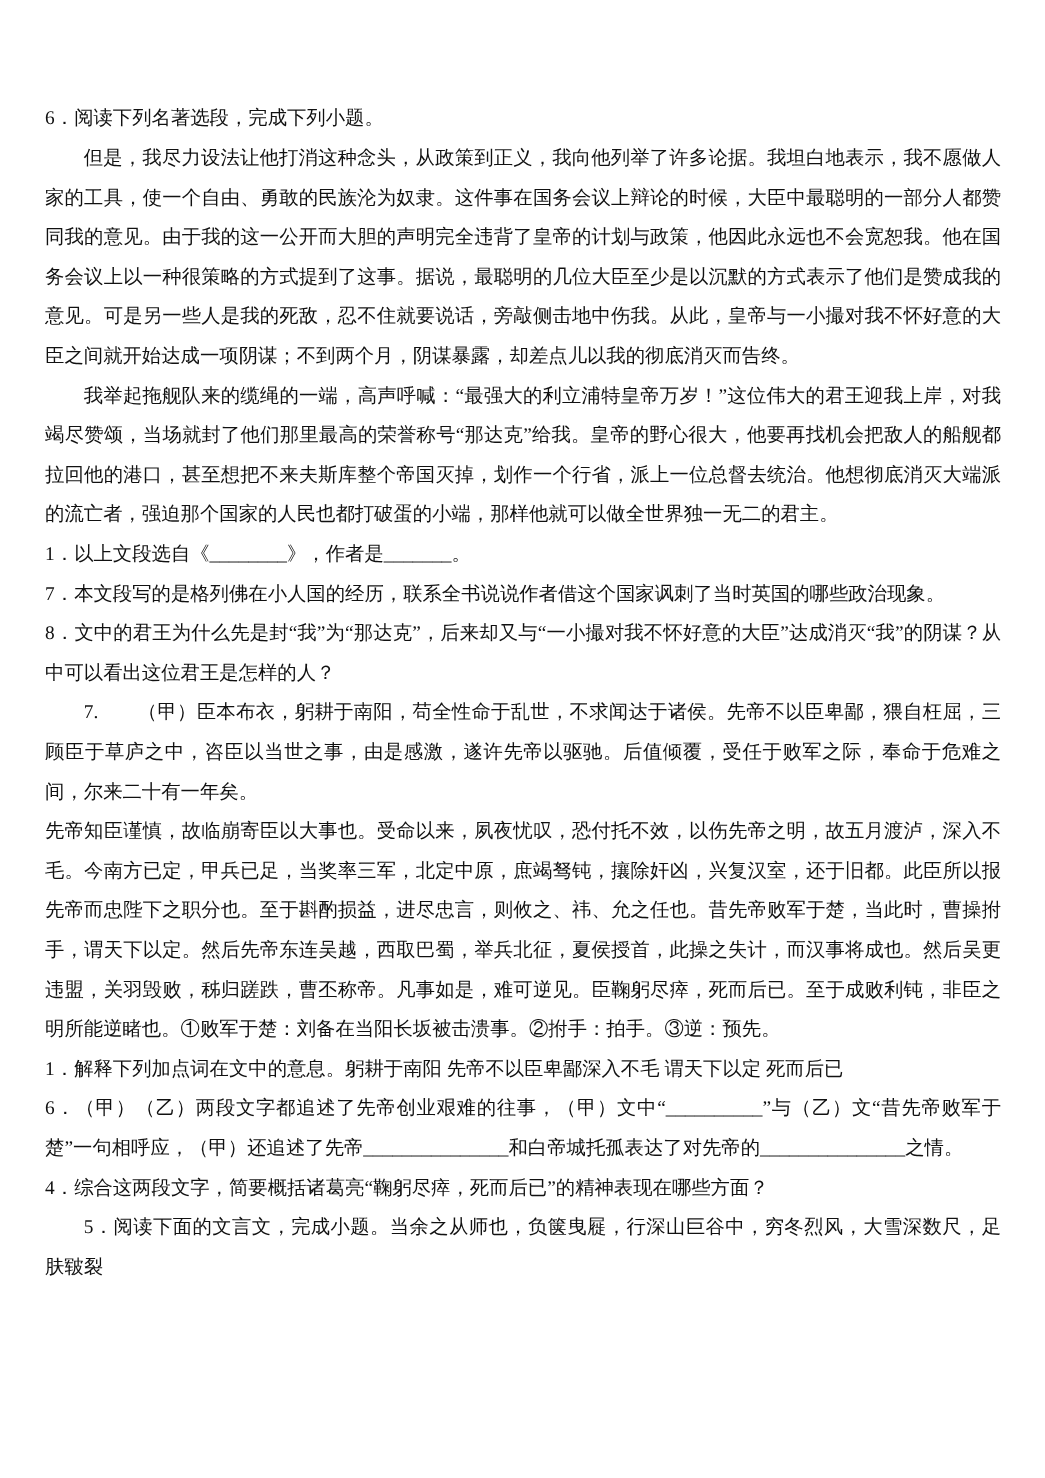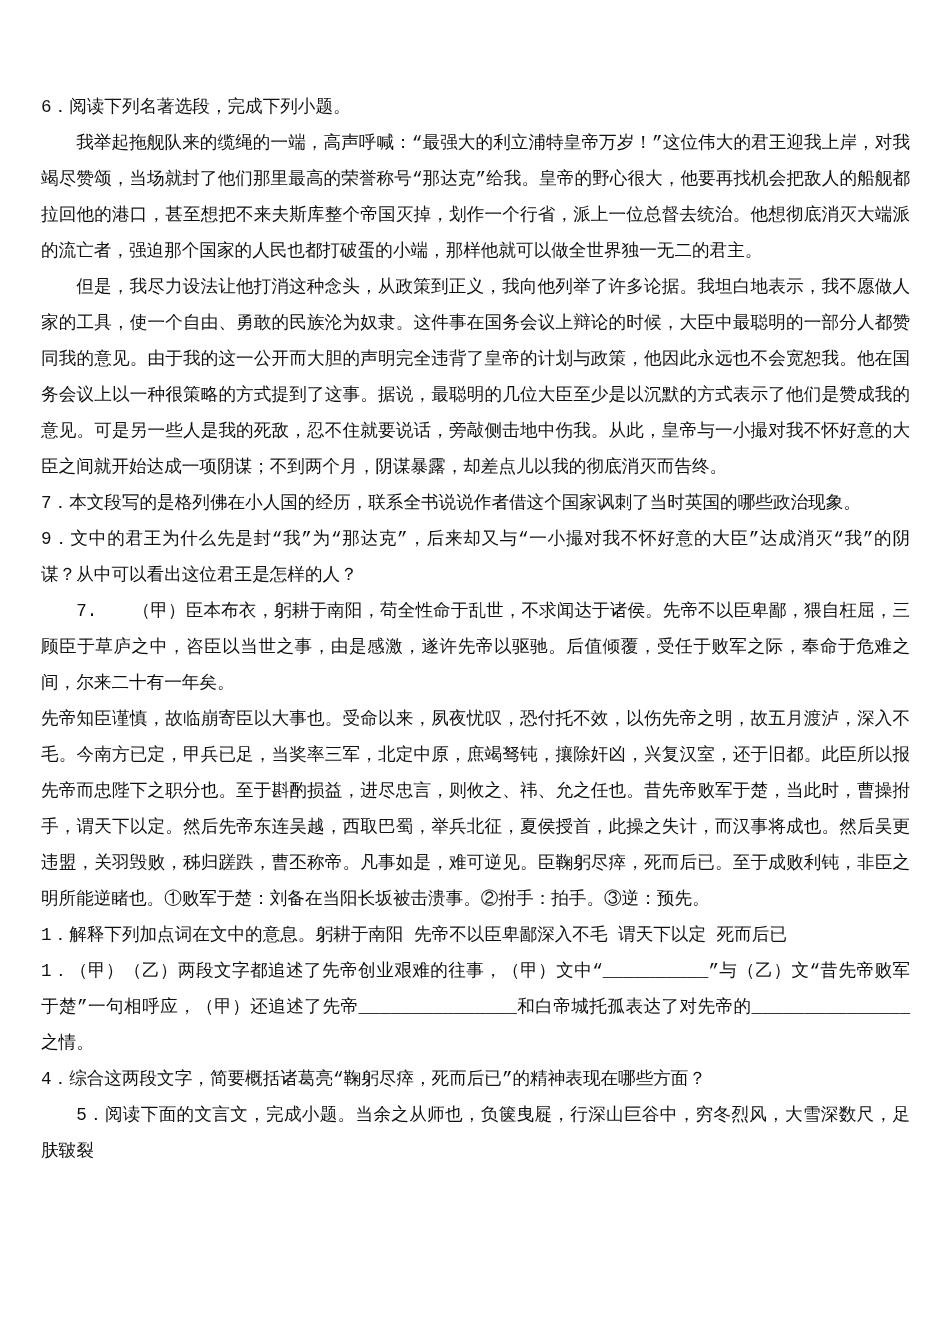--- a/index.html
+++ b/index.html
@@ -10,21 +10,21 @@
   body {
     width: 950px;
     height: 1344px;
     overflow: hidden;
   }
   .page {
     box-sizing: border-box;
     width: 950px;
     height: 1344px;
     padding: 89px 40px 0 41px;
-    font-family: Liberation Mono, monospace;
+    font-family: Liberation Serif, serif;
     font-size: 17.6px;
     line-height: 36px;
     color: #111111;
   }
   .page p {
     margin: 0;
     padding: 0;
     text-align: justify;
   }
   .indent {
@@ -34,29 +34,30 @@
     font-weight: bold;
   }
 </style>
 </head>
 <body>
 
 <div class="page">
 
   <p>6．阅读下列名著选段，完成下列小题。</p>
 
+  <p class="indent">但是，我尽力设法让他打消这种念头，从政策到正义，我向他列举了许多论据。我坦白地表示，我不愿做人家的工具，使一个自由、勇敢的民族沦为奴隶。这件事在国务会议上辩论的时候，大臣中最聪明的一部分人都赞同我的意见。由于我的这一公开而大胆的声明完全违背了皇帝的计划与政策，他因此永远也不会宽恕我。他在国务会议上以一种很策略的方式提到了这事。据说，最聪明的几位大臣至少是以沉默的方式表示了他们是赞成我的意见。可是另一些人是我的死敌，忍不住就要说话，旁敲侧击地中伤我。从此，皇帝与一小撮对我不怀好意的大臣之间就开始达成一项阴谋；不到两个月，阴谋暴露，却差点儿以我的彻底消灭而告终。</p>
   <p class="indent">我举起拖舰队来的缆绳的一端，高声呼喊：“最强大的利立浦特皇帝万岁！”这位伟大的君王迎我上岸，对我竭尽赞颂，当场就封了他们那里最高的荣誉称号“那达克”给我。皇帝的野心很大，他要再找机会把敌人的船舰都拉回他的港口，甚至想把不来夫斯库整个帝国灭掉，划作一个行省，派上一位总督去统治。他想彻底消灭大端派的流亡者，强迫那个国家的人民也都打破蛋的小端，那样他就可以做全世界独一无二的君主。</p>
-  <p class="indent">但是，我尽力设法让他打消这种念头，从政策到正义，我向他列举了许多论据。我坦白地表示，我不愿做人家的工具，使一个自由、勇敢的民族沦为奴隶。这件事在国务会议上辩论的时候，大臣中最聪明的一部分人都赞同我的意见。由于我的这一公开而大胆的声明完全违背了皇帝的计划与政策，他因此永远也不会宽恕我。他在国务会议上以一种很策略的方式提到了这事。据说，最聪明的几位大臣至少是以沉默的方式表示了他们是赞成我的意见。可是另一些人是我的死敌，忍不住就要说话，旁敲侧击地中伤我。从此，皇帝与一小撮对我不怀好意的大臣之间就开始达成一项阴谋；不到两个月，阴谋暴露，却差点儿以我的彻底消灭而告终。</p>
 
+  <p>1．以上文段选自《________》，作者是_______。</p>
   <p>7．本文段写的是格列佛在小人国的经历，联系全书说说作者借这个国家讽刺了当时英国的哪些政治现象。</p>
-  <p>9．文中的君王为什么先是封“我”为“那达克”，后来却又与“一小撮对我不怀好意的大臣”达成消灭“我”的阴谋？从中可以看出这位君王是怎样的人？</p>
+  <p>8．文中的君王为什么先是封“我”为“那达克”，后来却又与“一小撮对我不怀好意的大臣”达成消灭“我”的阴谋？从中可以看出这位君王是怎样的人？</p>
 
 
   <p class="indent">7.　　（甲）臣本布衣，躬耕于南阳，苟全性命于乱世，不求闻达于诸侯。先帝不以臣卑鄙，猥自枉屈，三顾臣于草庐之中，咨臣以当世之事，由是感激，遂许先帝以驱驰。后值倾覆，受任于败军之际，奉命于危难之间，尔来二十有一年矣。</p>
   <p>先帝知臣谨慎，故临崩寄臣以大事也。受命以来，夙夜忧叹，恐付托不效，以伤先帝之明，故五月渡泸，深入不毛。今南方已定，甲兵已足，当奖率三军，北定中原，庶竭驽钝，攘除奸凶，兴复汉室，还于旧都。此臣所以报先帝而忠陛下之职分也。至于斟酌损益，进尽忠言，则攸之、祎、允之任也。昔先帝败军于楚，当此时，曹操拊手，谓天下以定。然后先帝东连吴越，西取巴蜀，举兵北征，夏侯授首，此操之失计，而汉事将成也。然后吴更违盟，关羽毁败，秭归蹉跌，曹丕称帝。凡事如是，难可逆见。臣鞠躬尽瘁，死而后已。至于成败利钝，非臣之明所能逆睹也。①败军于楚：刘备在当阳长坂被击溃事。②拊手：拍手。③逆：预先。</p>
 
   <p>1．解释下列加点词在文中的意息。躬耕于南阳 先帝不以臣卑鄙深入不毛 谓天下以定 死而后已</p>
-  <p>1．（甲）（乙）两段文字都追述了先帝创业艰难的往事，（甲）文中“__________”与（乙）文“昔先帝败军于楚”一句相呼应，（甲）还追述了先帝_______________和白帝城托孤表达了对先帝的_______________之情。</p>
+  <p>6．（甲）（乙）两段文字都追述了先帝创业艰难的往事，（甲）文中“__________”与（乙）文“昔先帝败军于楚”一句相呼应，（甲）还追述了先帝_______________和白帝城托孤表达了对先帝的_______________之情。</p>
   <p>4．综合这两段文字，简要概括诸葛亮“鞠躬尽瘁，死而后已”的精神表现在哪些方面？</p>
 
   <p class="indent">5．阅读下面的文言文，完成小题。当余之从师也，负箧曳屣，行深山巨谷中，穷冬烈风，大雪深数尺，足肤皲裂</p>
 
 </div>
 
 </body></html>

